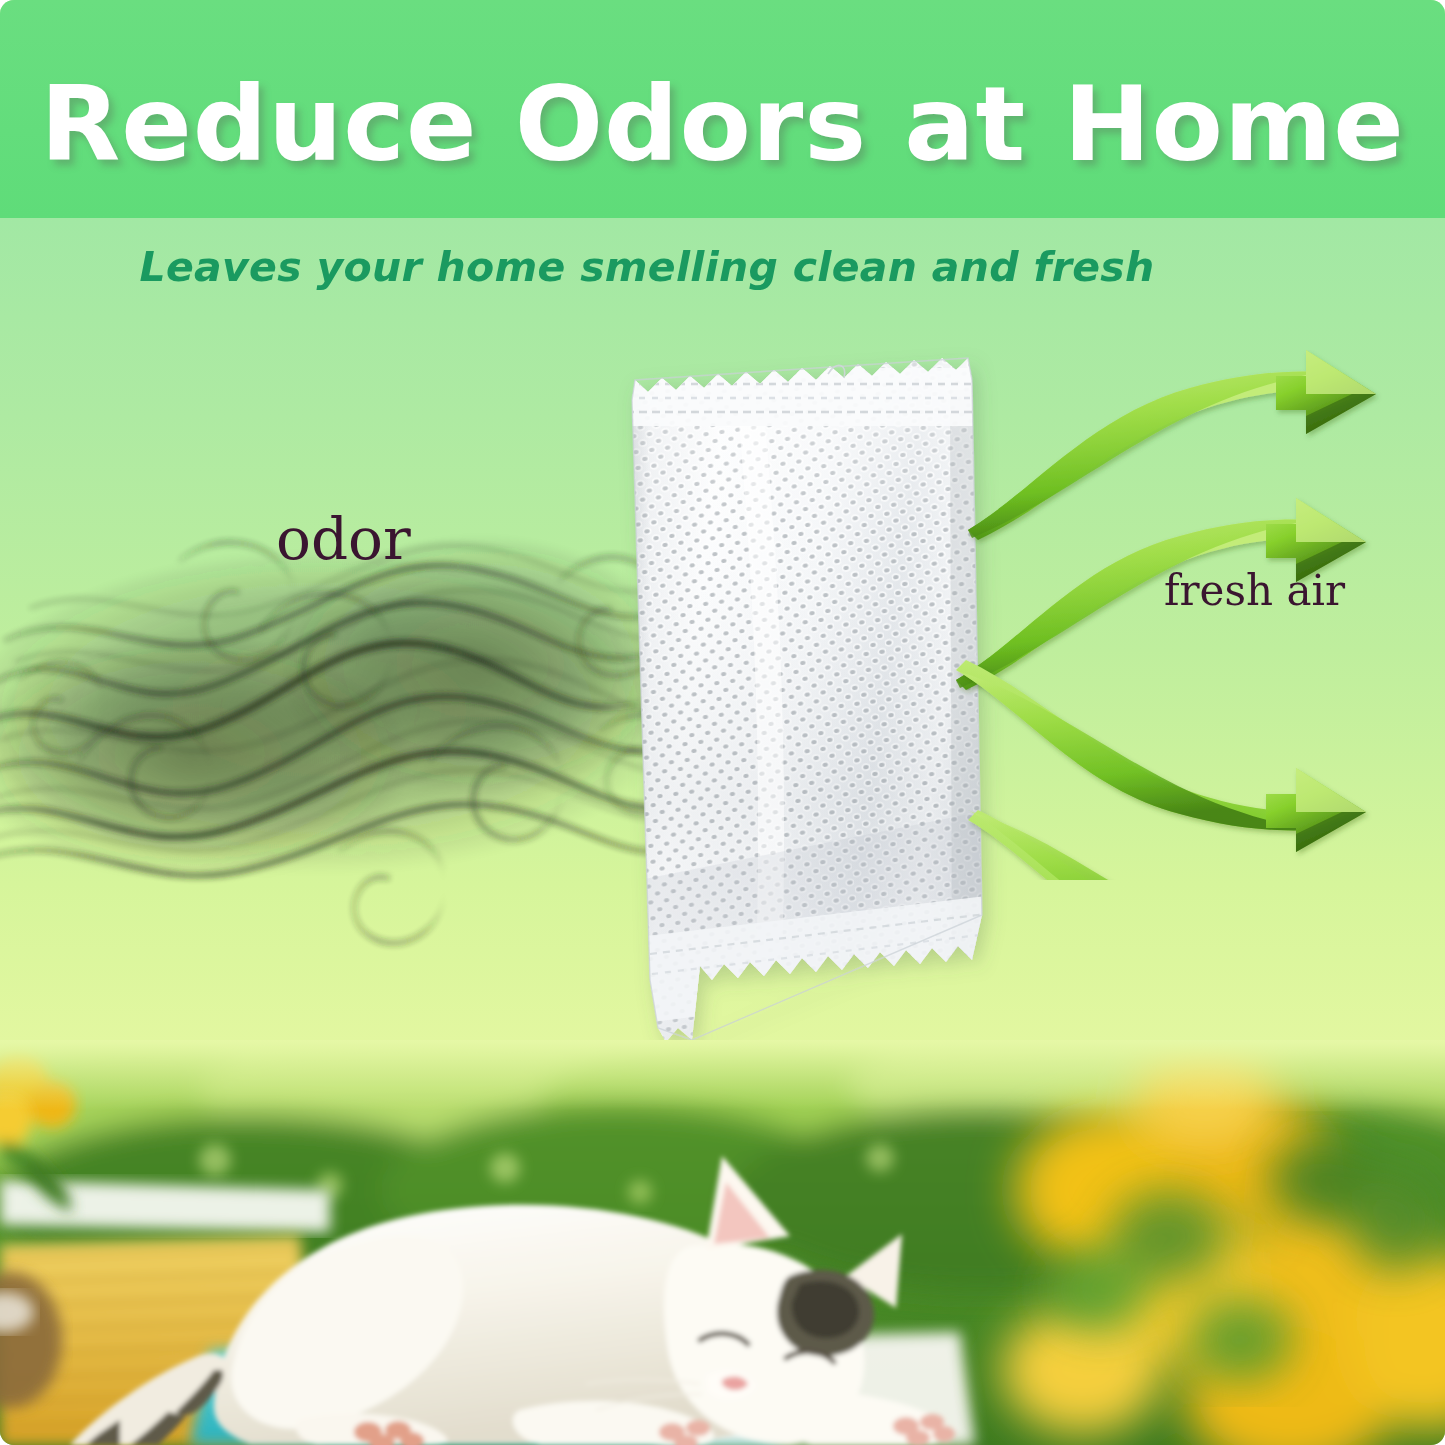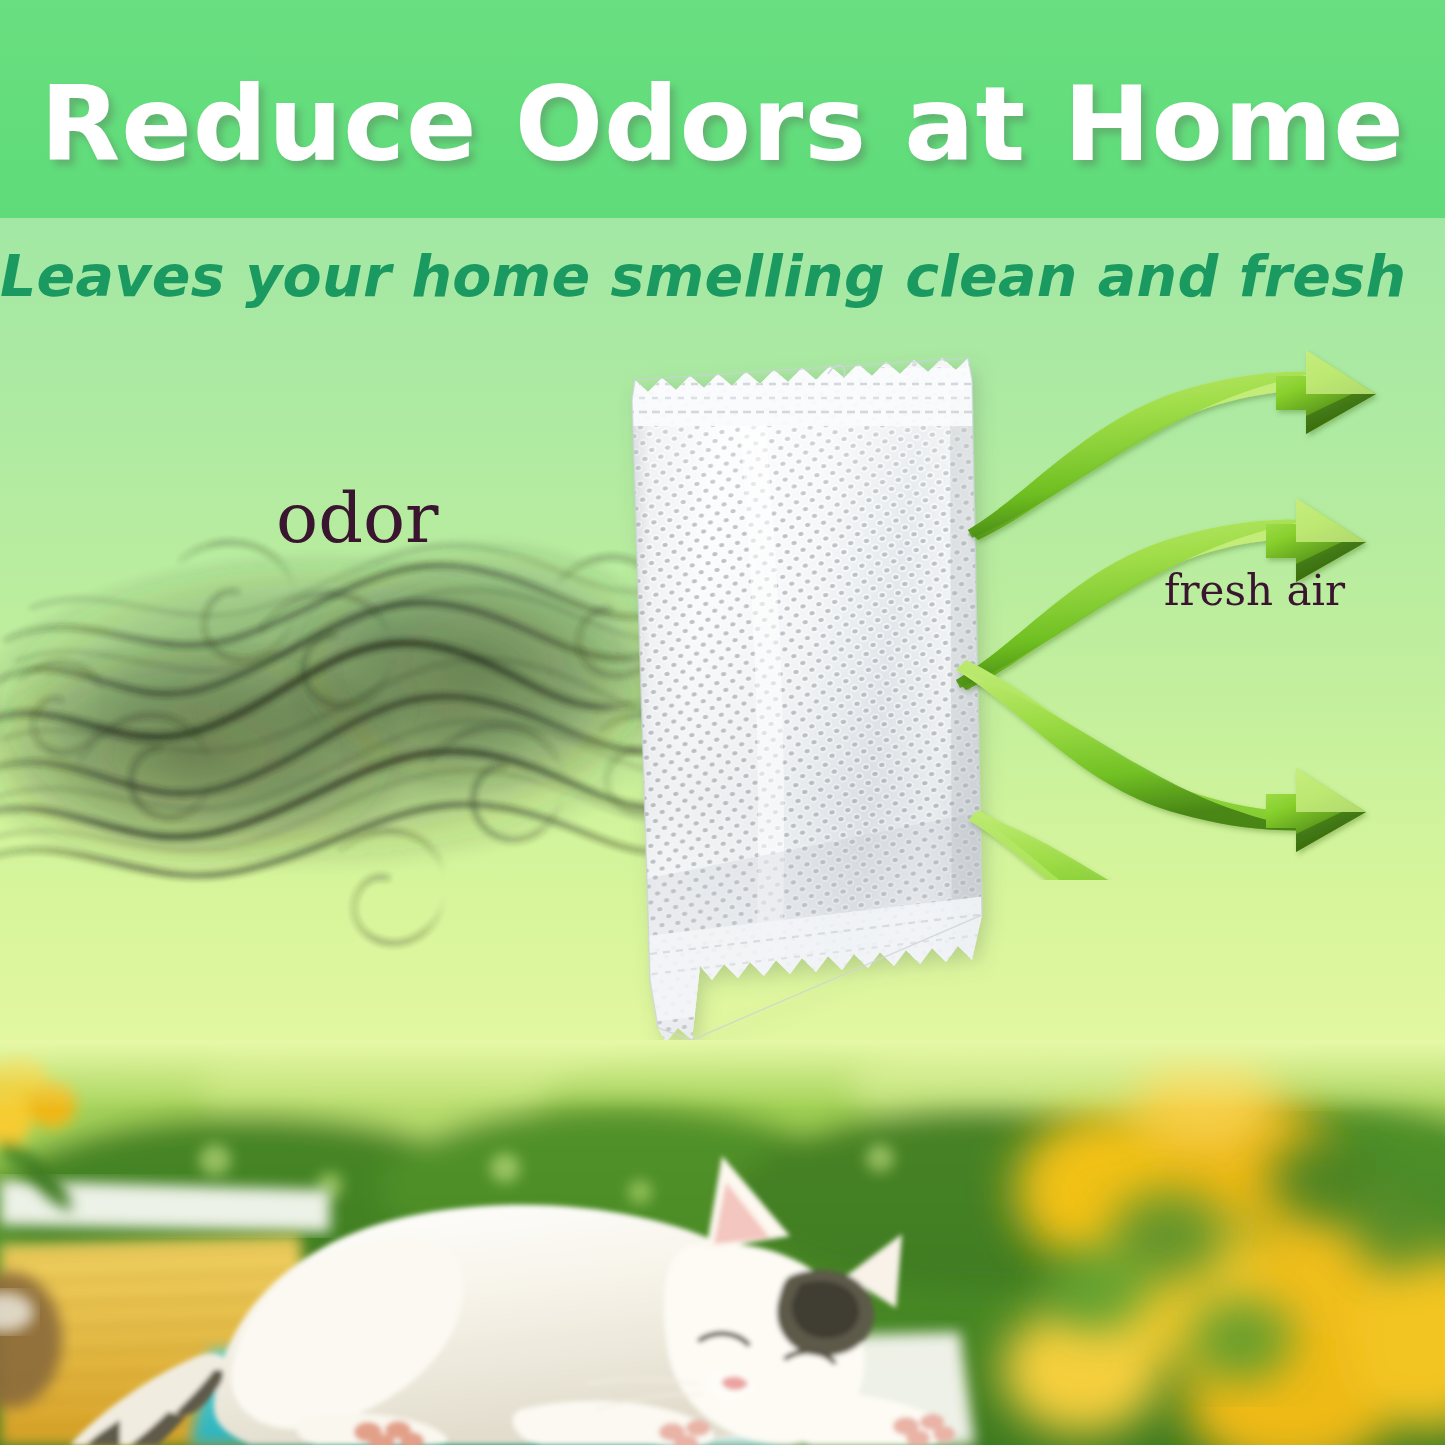--- a/index.html
+++ b/index.html
@@ -3,20 +3,21 @@
 <meta charset="utf-8">
 <style>
   html,body{margin:0;padding:0;background:#fff;}
   body{font-family:"DejaVu Sans",sans-serif;}
 
   #stage{
     position:relative;
     width:1445px;height:1445px;
     overflow:hidden;
     background:#b7eda0;
+    border-radius:14px;
   }
 
   
   .bg-gradient{
     position:absolute;left:0;top:0;width:1445px;height:1445px;
     background:linear-gradient(to bottom,
         #63dd7c 0px,
         #63dd7c 214px,
         #a2e8a4 218px,
         #a8e9a2 420px,
@@ -48,42 +49,42 @@
     text-shadow:5px 6px 7px rgba(90,130,95,.45);
     line-height:1;
     white-space:nowrap;
   }
   .subtitle{
     position:absolute;left:0;top:243px;width:1294px;
     text-align:center;
     font-family:"DejaVu Sans",sans-serif;
     font-style:italic;
     font-weight:700;
-    font-size:57px;
+    font-size:41px;
     color:#1a9a60;
     letter-spacing:.3px;
     white-space:nowrap;
   }
 
   
   .smoke-wrap{
     position:absolute;left:-40px;top:430px;width:760px;height:590px;
     opacity:.95;
   }
   .smoke-wrap svg{display:block;width:100%;height:100%;}
 
   
   .lbl{
     position:absolute;
     font-family:"DejaVu Serif",serif;
     color:#3a1530;
     font-weight:400;
     white-space:nowrap;
   }
-  .lbl-odor{left:276px;top:477px;font-size:70px;}
+  .lbl-odor{left:276px;top:505px;font-size:58px;}
   .lbl-fresh{left:1164px;top:566px;font-size:42px;}
 
   
   .bag{
     position:absolute;
     left:600px;top:340px;width:420px;height:790px;
   }
   .bag svg{display:block;width:100%;height:100%;}
 
   

